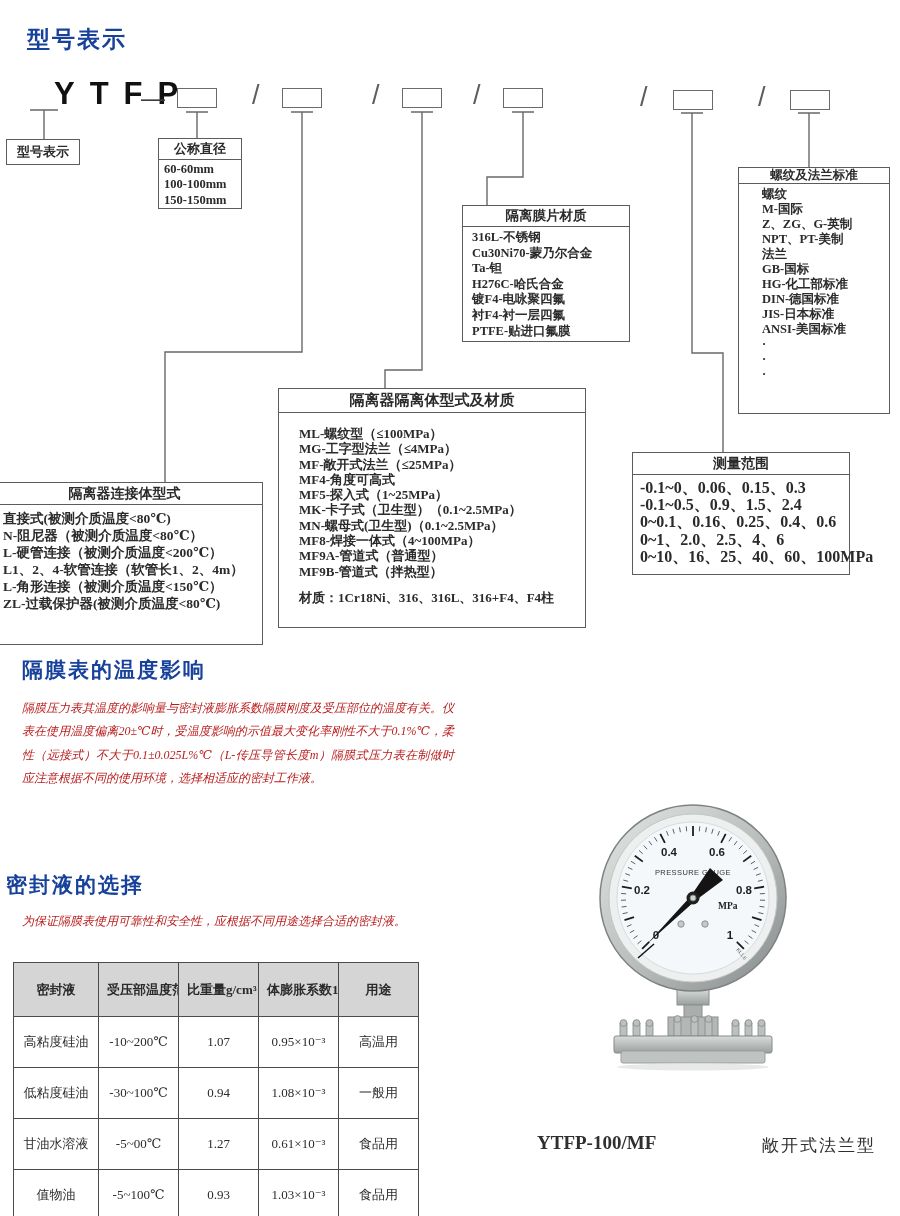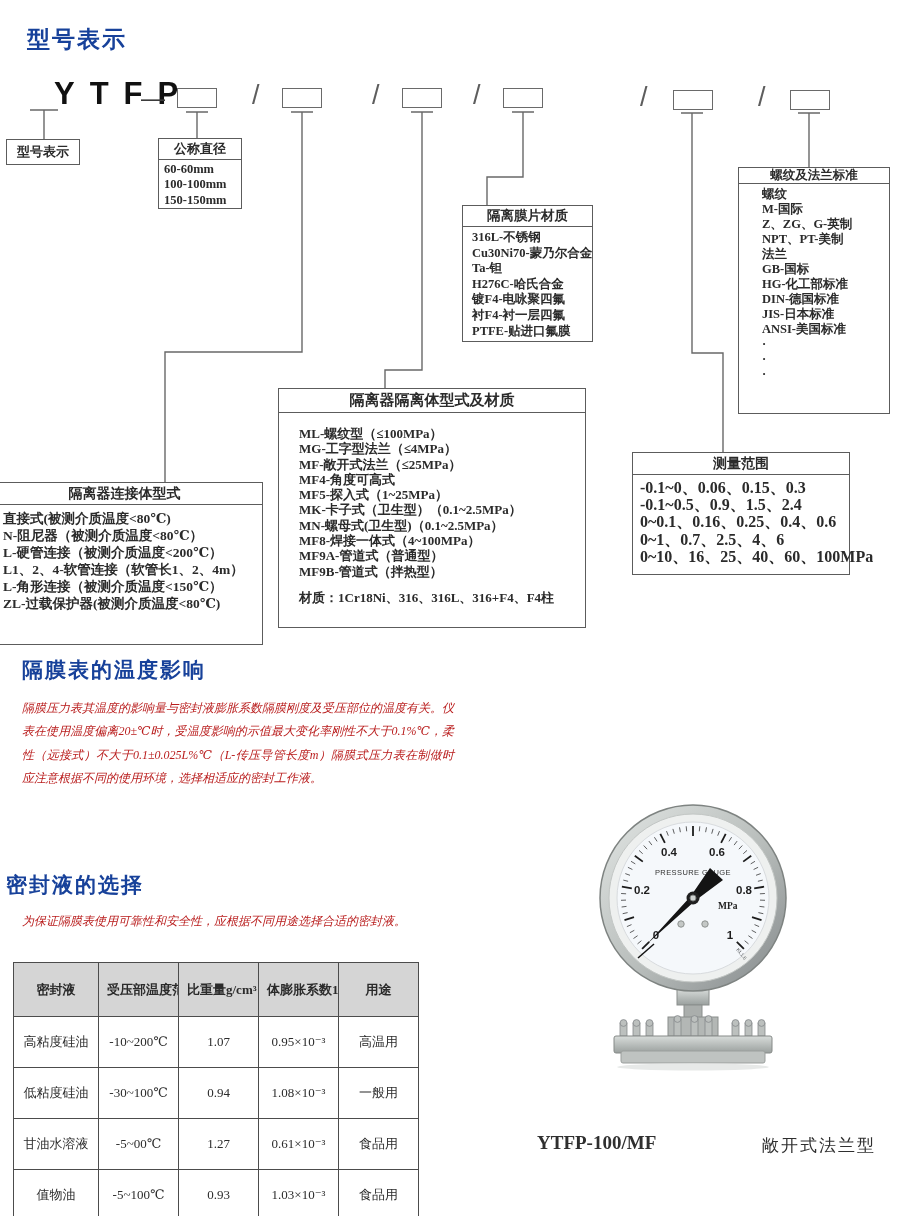--- a/index.html
+++ b/index.html
@@ -27,21 +27,21 @@
   .box .rule{border-bottom:1.3px solid #5c5c5c;}
   .box .it{white-space:nowrap;}
 
   #box-instrument{left:6px;top:139px;width:74px;height:26px;}
   #box-instrument .bt{font-size:13px;line-height:23px;}
 
   #box-diameter{left:158px;top:138px;width:84px;height:71px;}
   #box-diameter .bt{font-size:13px;line-height:20px;}
   #box-diameter .items{padding:2px 0 0 5px;font-size:12.5px;line-height:15.3px;}
 
-  #box-diaphragm{left:462px;top:205px;width:131px;height:137px;}
+  #box-diaphragm{left:462px;top:205px;width:168px;height:137px;}
   #box-diaphragm .bt{font-size:13.5px;line-height:20px;}
   #box-diaphragm .items{padding:3px 0 0 9px;font-size:12.5px;line-height:15.6px;}
 
   #box-thread{left:738px;top:167px;width:152px;height:247px;}
   #box-thread .bt{font-size:12.5px;line-height:15px;}
   #box-thread .items{padding:3px 0 0 23px;font-size:12.5px;line-height:15px;}
 
   #box-isolator{left:278px;top:388px;width:308px;height:240px;}
   #box-isolator .bt{font-size:15px;line-height:23px;}
   #box-isolator .items{padding:13px 0 0 20px;font-size:13px;line-height:15.3px;}
@@ -178,21 +178,21 @@
       <div class="it">ZL-过载保护器(被测介质温度&lt;80℃)</div>
     </div>
   </div>
 
   <div id="box-range" class="box">
     <div class="bt rule">测量范围</div>
     <div class="items">
       <div class="it">-0.1~0、0.06、0.15、0.3</div>
       <div class="it">-0.1~0.5、0.9、1.5、2.4</div>
       <div class="it">0~0.1、0.16、0.25、0.4、0.6</div>
-      <div class="it">0~1、0.7、2.5、4、6</div>
+      <div class="it">0~1、2.0、2.5、4、6</div>
       <div class="it">0~10、16、25、40、60、100MPa</div>
     </div>
   </div>
 
   <div id="title-temp" class="h-blue">隔膜表的温度影响</div>
   <div id="para-temp" class="para">隔膜压力表其温度的影响量与密封液膨胀系数隔膜刚度及受压部位的温度有关。仪表在使用温度偏离20±℃时，受温度影响的示值最大变化率刚性不大于0.1%℃，柔性（远接式）不大于0.1±0.025L%℃（L-传压导管长度m）隔膜式压力表在制做时应注意根据不同的使用环境，选择相适应的密封工作液。</div>
 
   <div id="title-seal" class="h-blue">密封液的选择</div>
   <div id="para-seal" class="para">为保证隔膜表使用可靠性和安全性，应根据不同用途选择合适的密封液。</div>
 

